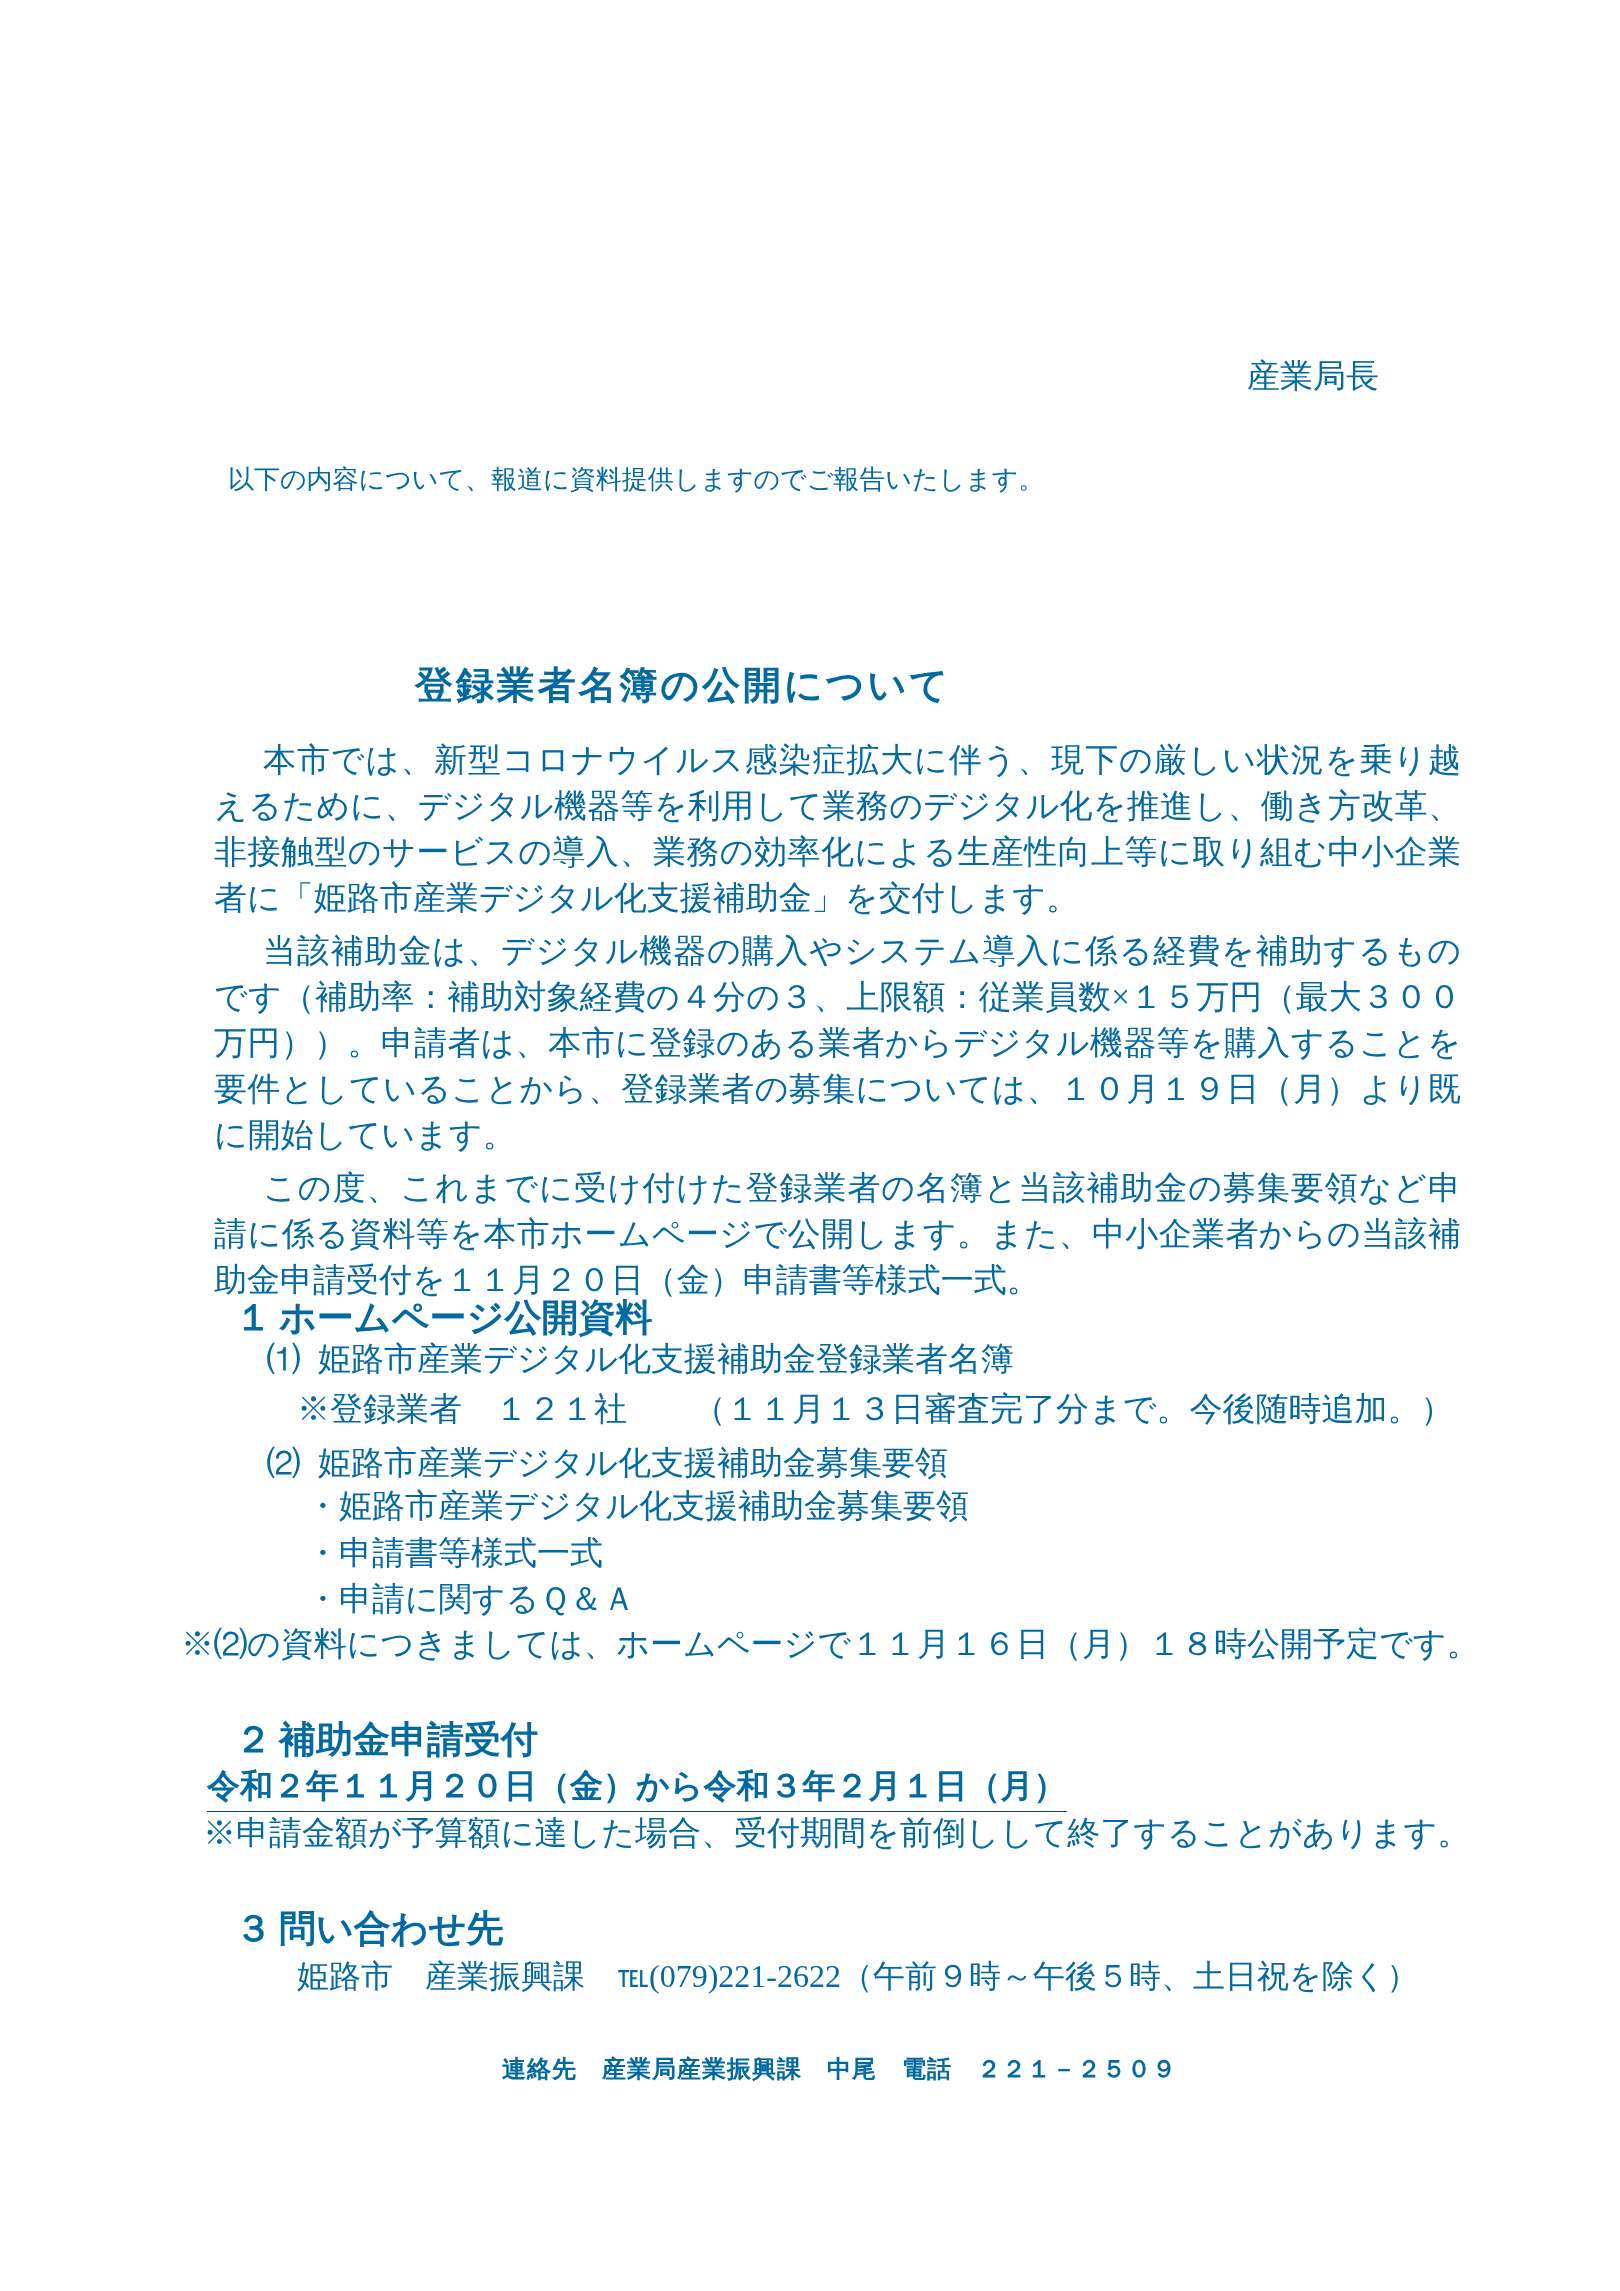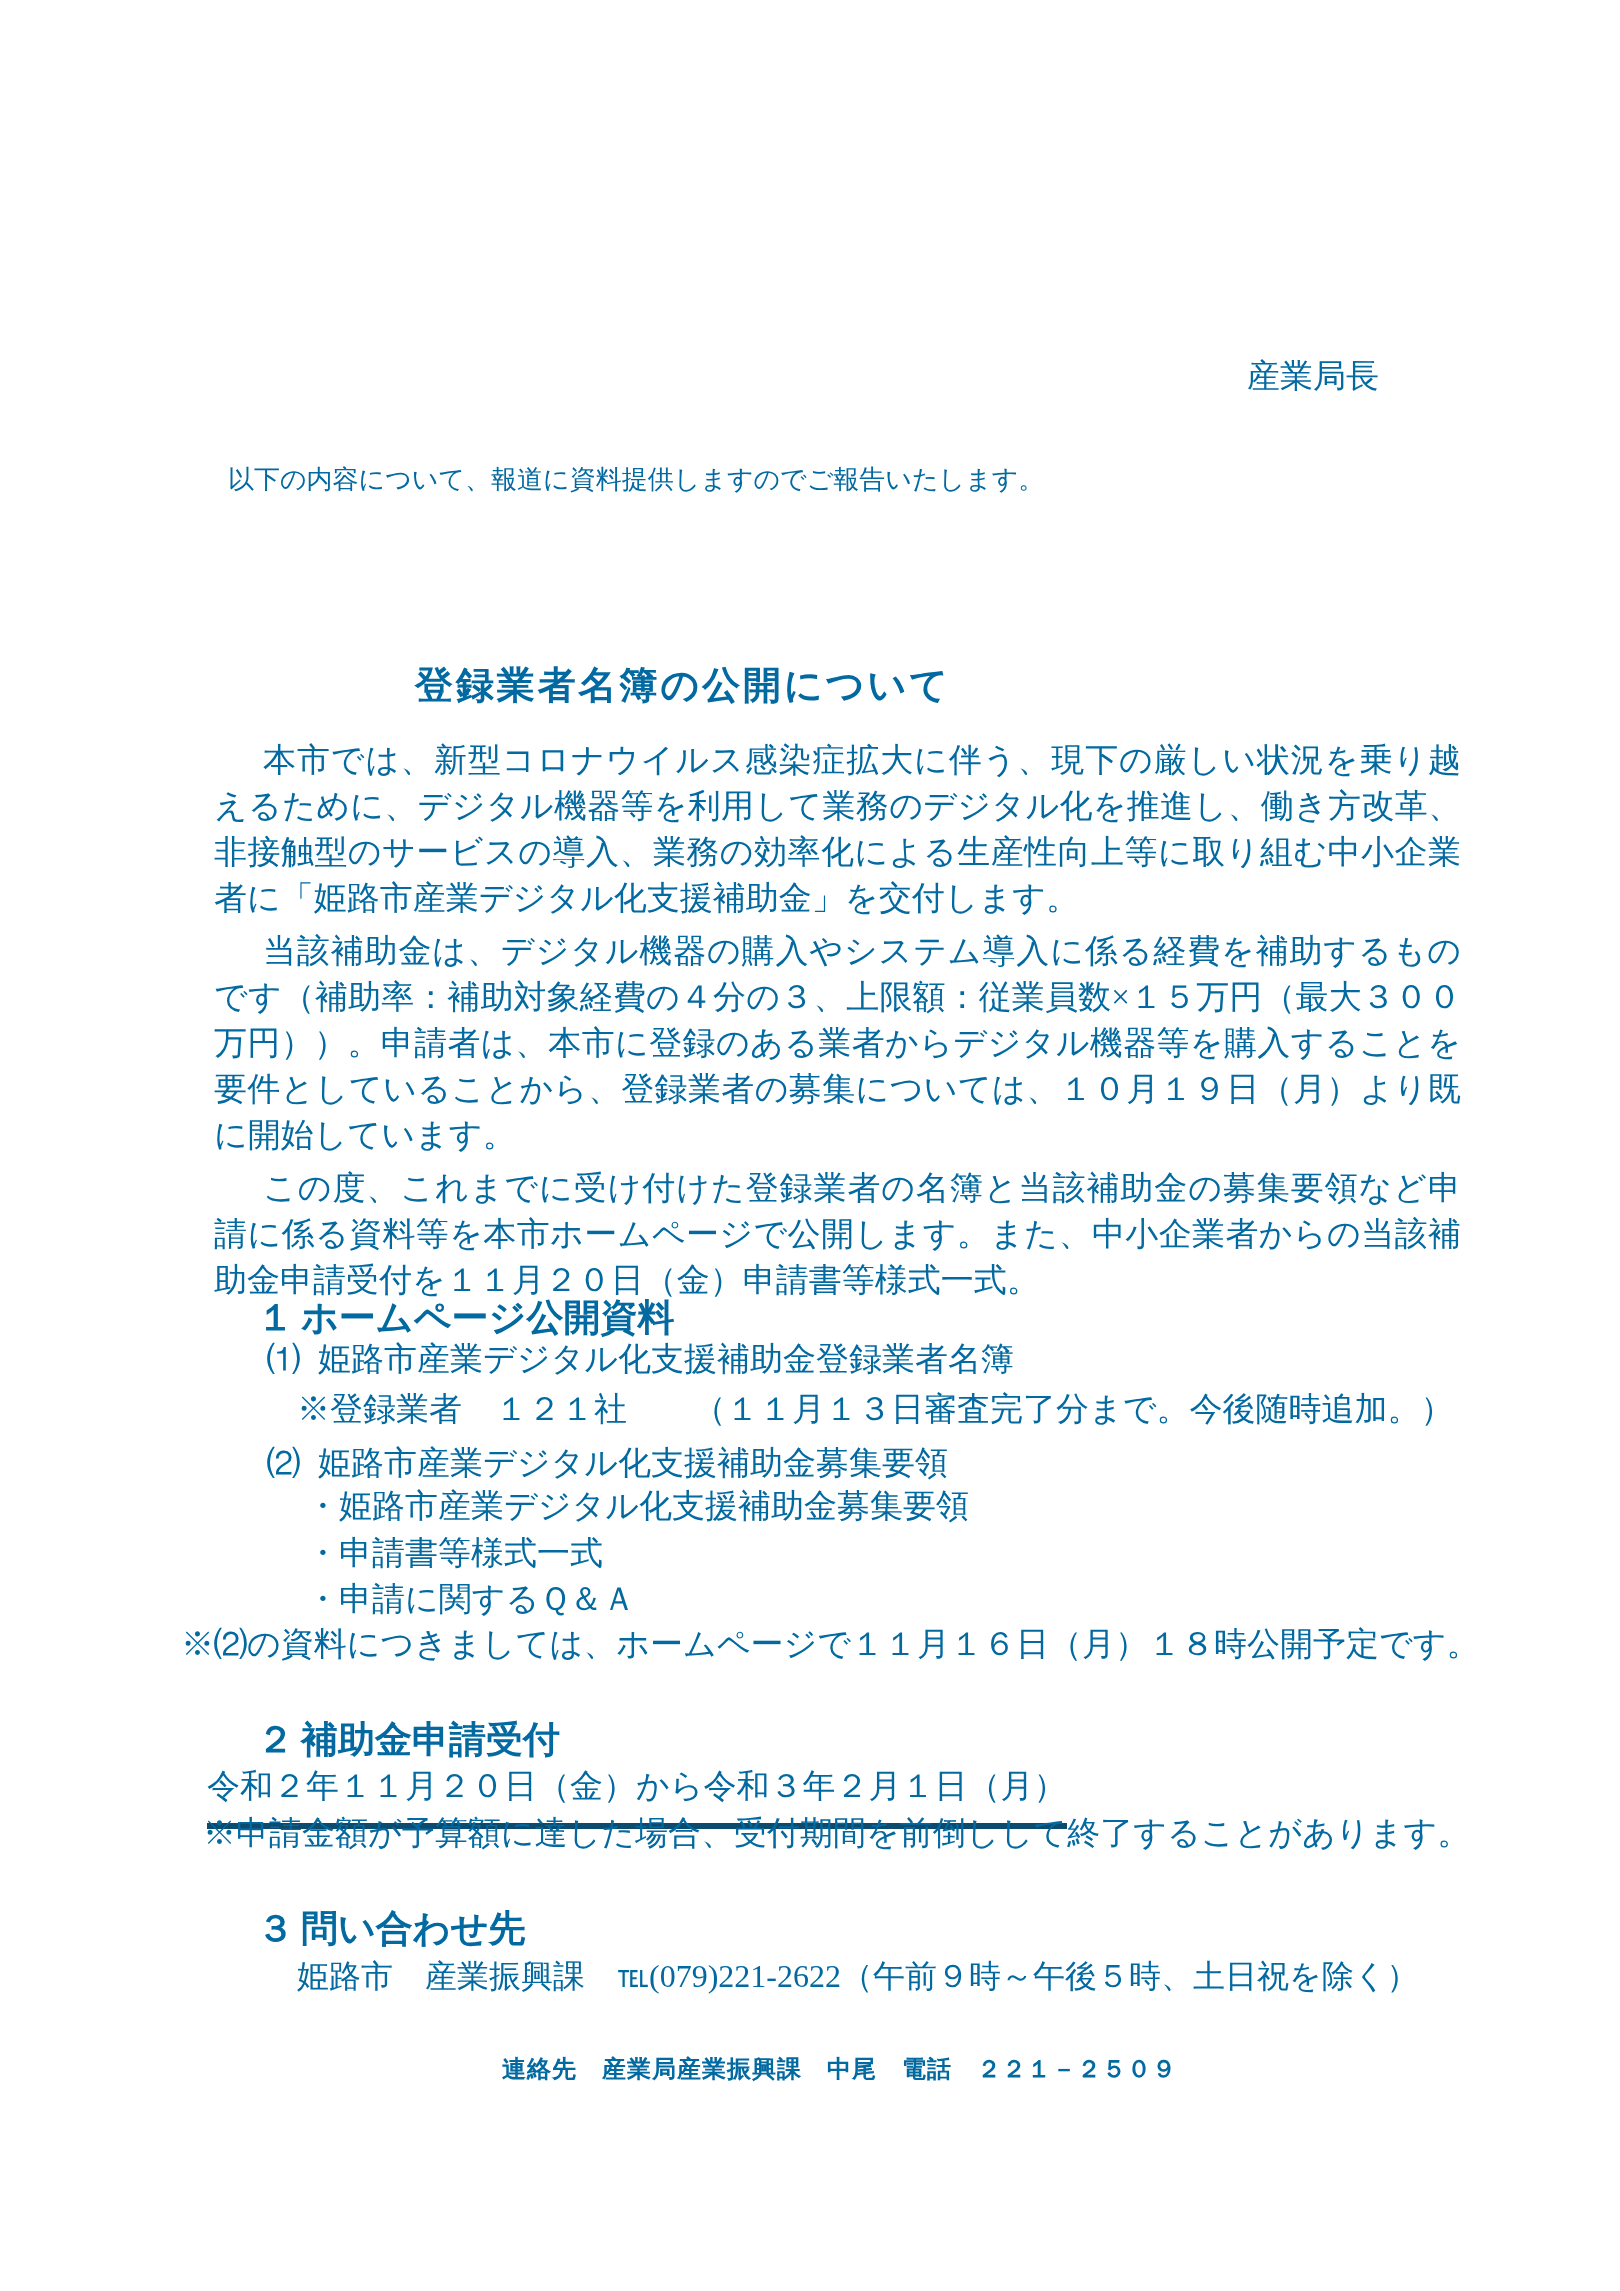--- a/index.html
+++ b/index.html
@@ -21,21 +21,21 @@
   .t1{top:559px;left:355px;}
   .t2{top:662px;left:415px;}
   .bodytext{
     position:absolute;top:737px;left:214px;width:1247px;
     font-size:33px;line-height:46px;text-align:justify;
   }
   .bodytext p{margin:0;text-indent:49px;}
   .bodytext p + p{margin-top:6.9px;}
   .heading{
     font-family:Liberation Serif, serif;
-    font-weight:bold;font-size:37px;line-height:45px;left:257px;
+    font-weight:bold;font-size:37px;line-height:45px;left:235px;
   }
   .heading .num{display:inline-block;width:44px;}
   .sec1{top:1295px;}
   .sec2{top:1717px;}
   .sec3{top:1906px;}
   .item{left:267px;font-size:33px;line-height:43px;}
   .item .marker{display:inline-block;width:51px;}
   .item1{top:1338px;}
   .item2{top:1442px;}
   .note{font-size:33px;line-height:43px;}
@@ -44,21 +44,21 @@
   .b1{top:1485px;}
   .b2{top:1532px;}
   .b3{top:1578px;}
   .note2{top:1623px;left:181px;}
   .url{
     top:1672px;left:207px;
     font-family:"Liberation Mono","DejaVu Sans Mono",monospace;
     font-weight:bold;font-size:28px;line-height:39px;letter-spacing:-1px;
   }
   .period{top:1765px;left:207px;font-size:33px;line-height:43px;}
-  .period .u{border-bottom:6px solid #0c4a6e;padding-bottom:15px;display:inline-block;}
+  .period .u{border-bottom:1px solid #0c4a6e;padding-bottom:3px;display:inline-block;font-weight:bold;}
   .note3{top:1812px;left:203px;}
   .contact{top:1955px;left:297px;font-size:32px;line-height:43px;}
   .footer{
     top:2046px;left:502px;
     font-family:"Liberation Sans","DejaVu Sans",sans-serif;
     font-weight:600;font-size:24px;line-height:45px;letter-spacing:1px;
   }
 </style>
 </head>
 <body>

